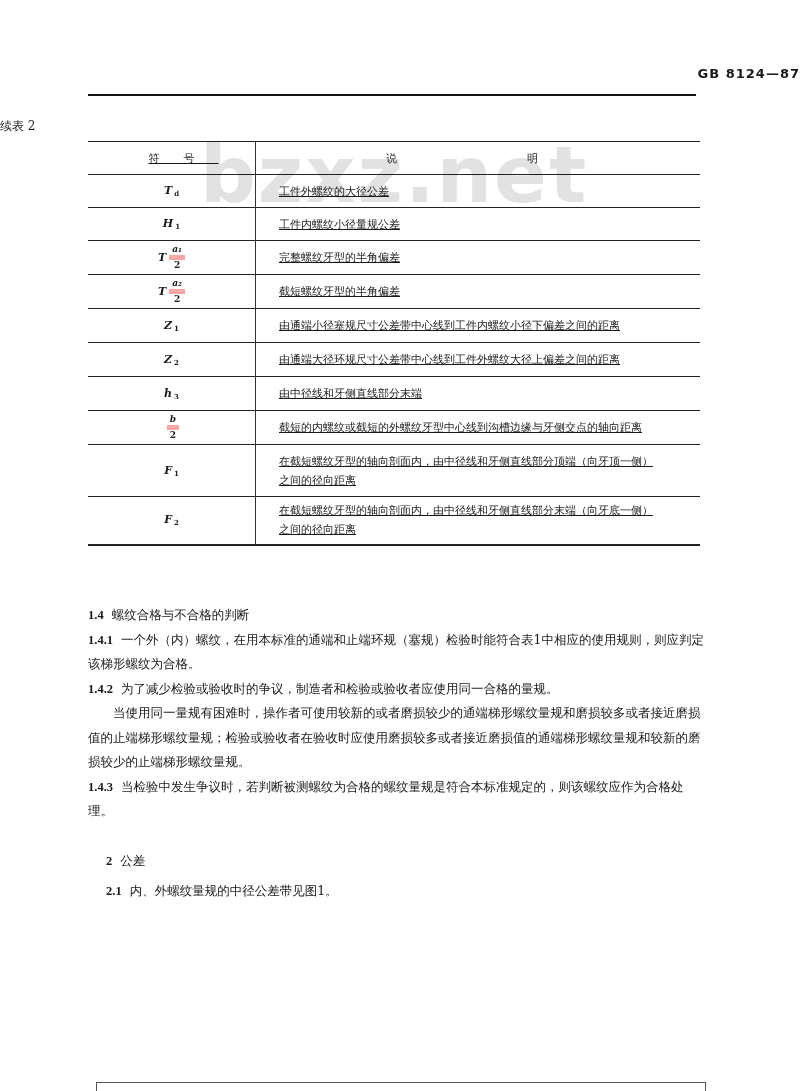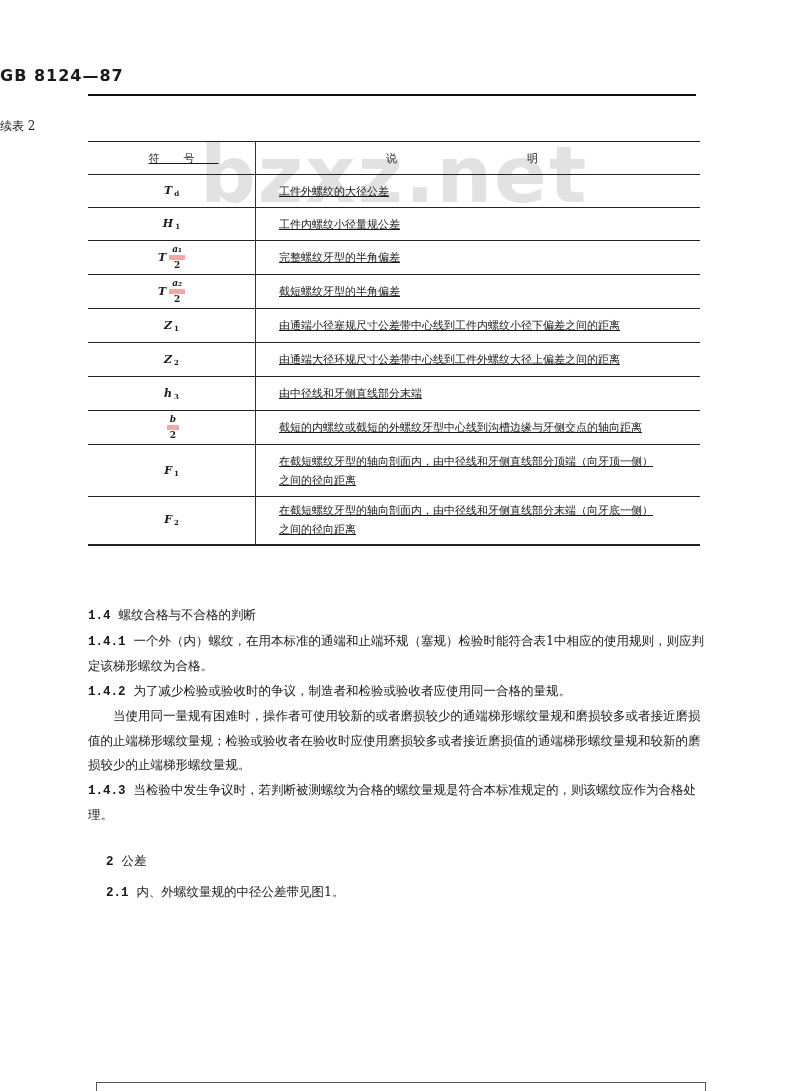--- a/index.html
+++ b/index.html
@@ -2,23 +2,23 @@
 <html><head>
   <meta charset="utf-8">
   <style>
     html, body { margin: 0; padding: 0; background: #ffffff; }
     body {
       width: 800px; height: 1091px; position: relative; overflow: hidden;
       font-family: "DejaVu Serif", "Liberation Serif", serif;
       color: #1a1a1a;
     }
     .page-header {
-      position: absolute; left: 0; top: 66px; width: 800px; text-align: left;
+      position: absolute; left: 0; top: 66px; width: 800px; text-align: right;
       font-family: "DejaVu Sans", "Liberation Sans", sans-serif;
-      font-weight: bold; font-size: 16px; letter-spacing: 1px;
+      font-weight: bold; font-size: 13px; letter-spacing: 1px;
     }
     .header-rule {
       position: absolute; left: 88px; top: 94px; width: 608px; height: 2px; background: #111;
     }
     .watermark {
       position: absolute; left: 200px; top: 135px; width: 360px; height: 80px;
       font-family: "DejaVu Sans", "Liberation Sans", sans-serif;
       font-weight: bold; font-size: 78px; line-height: 80px;
       color: #e2e2e2; letter-spacing: 2px; z-index: 0; white-space: nowrap;
     }
@@ -43,21 +43,21 @@
     table.symbols th.desc-h { text-align: left; letter-spacing: 130px; text-indent: 130px; }
     table.symbols td.desc { padding-left: 23px; line-height: 19px; text-decoration: underline; }
     .sub { font-size: 7px; vertical-align: -2px; margin-left: 2px; font-style: normal; }
     .frac { display: inline-block; vertical-align: middle; text-align: center; font-size: 9px; line-height: 11px; margin-left: 3px; }
     .frac .num { display: block; border-bottom: 5px solid #fca5a5; padding: 0 3px; }
     .frac .den { display: block; font-style: normal; }
     .body-text {
       position: absolute; left: 88px; top: 603px; width: 620px; font-size: 12.5px; line-height: 24.5px;
     }
     .body-text p { margin: 0; }
-    .num-bold { font-family: Liberation Mono, monospace; font-weight: bold; margin-right: 8px; }
+    .num-bold { font-family: Liberation Serif, serif; font-weight: bold; margin-right: 8px; }
     .indent { text-indent: 25px; }
     .sec2 { position: absolute; left: 88px; top: 846px; width: 620px; font-size: 12.5px; line-height: 30px; margin-left: 18px; }
     .sec2 p { margin: 0; }
     .footer-box {
       position: absolute; left: 96px; top: 1082px; width: 608px; height: 20px;
       border-top: 1.5px solid #555; border-left: 1.5px solid #555; border-right: 1.5px solid #555;
     }
   </style>
 </head>
 <body>

